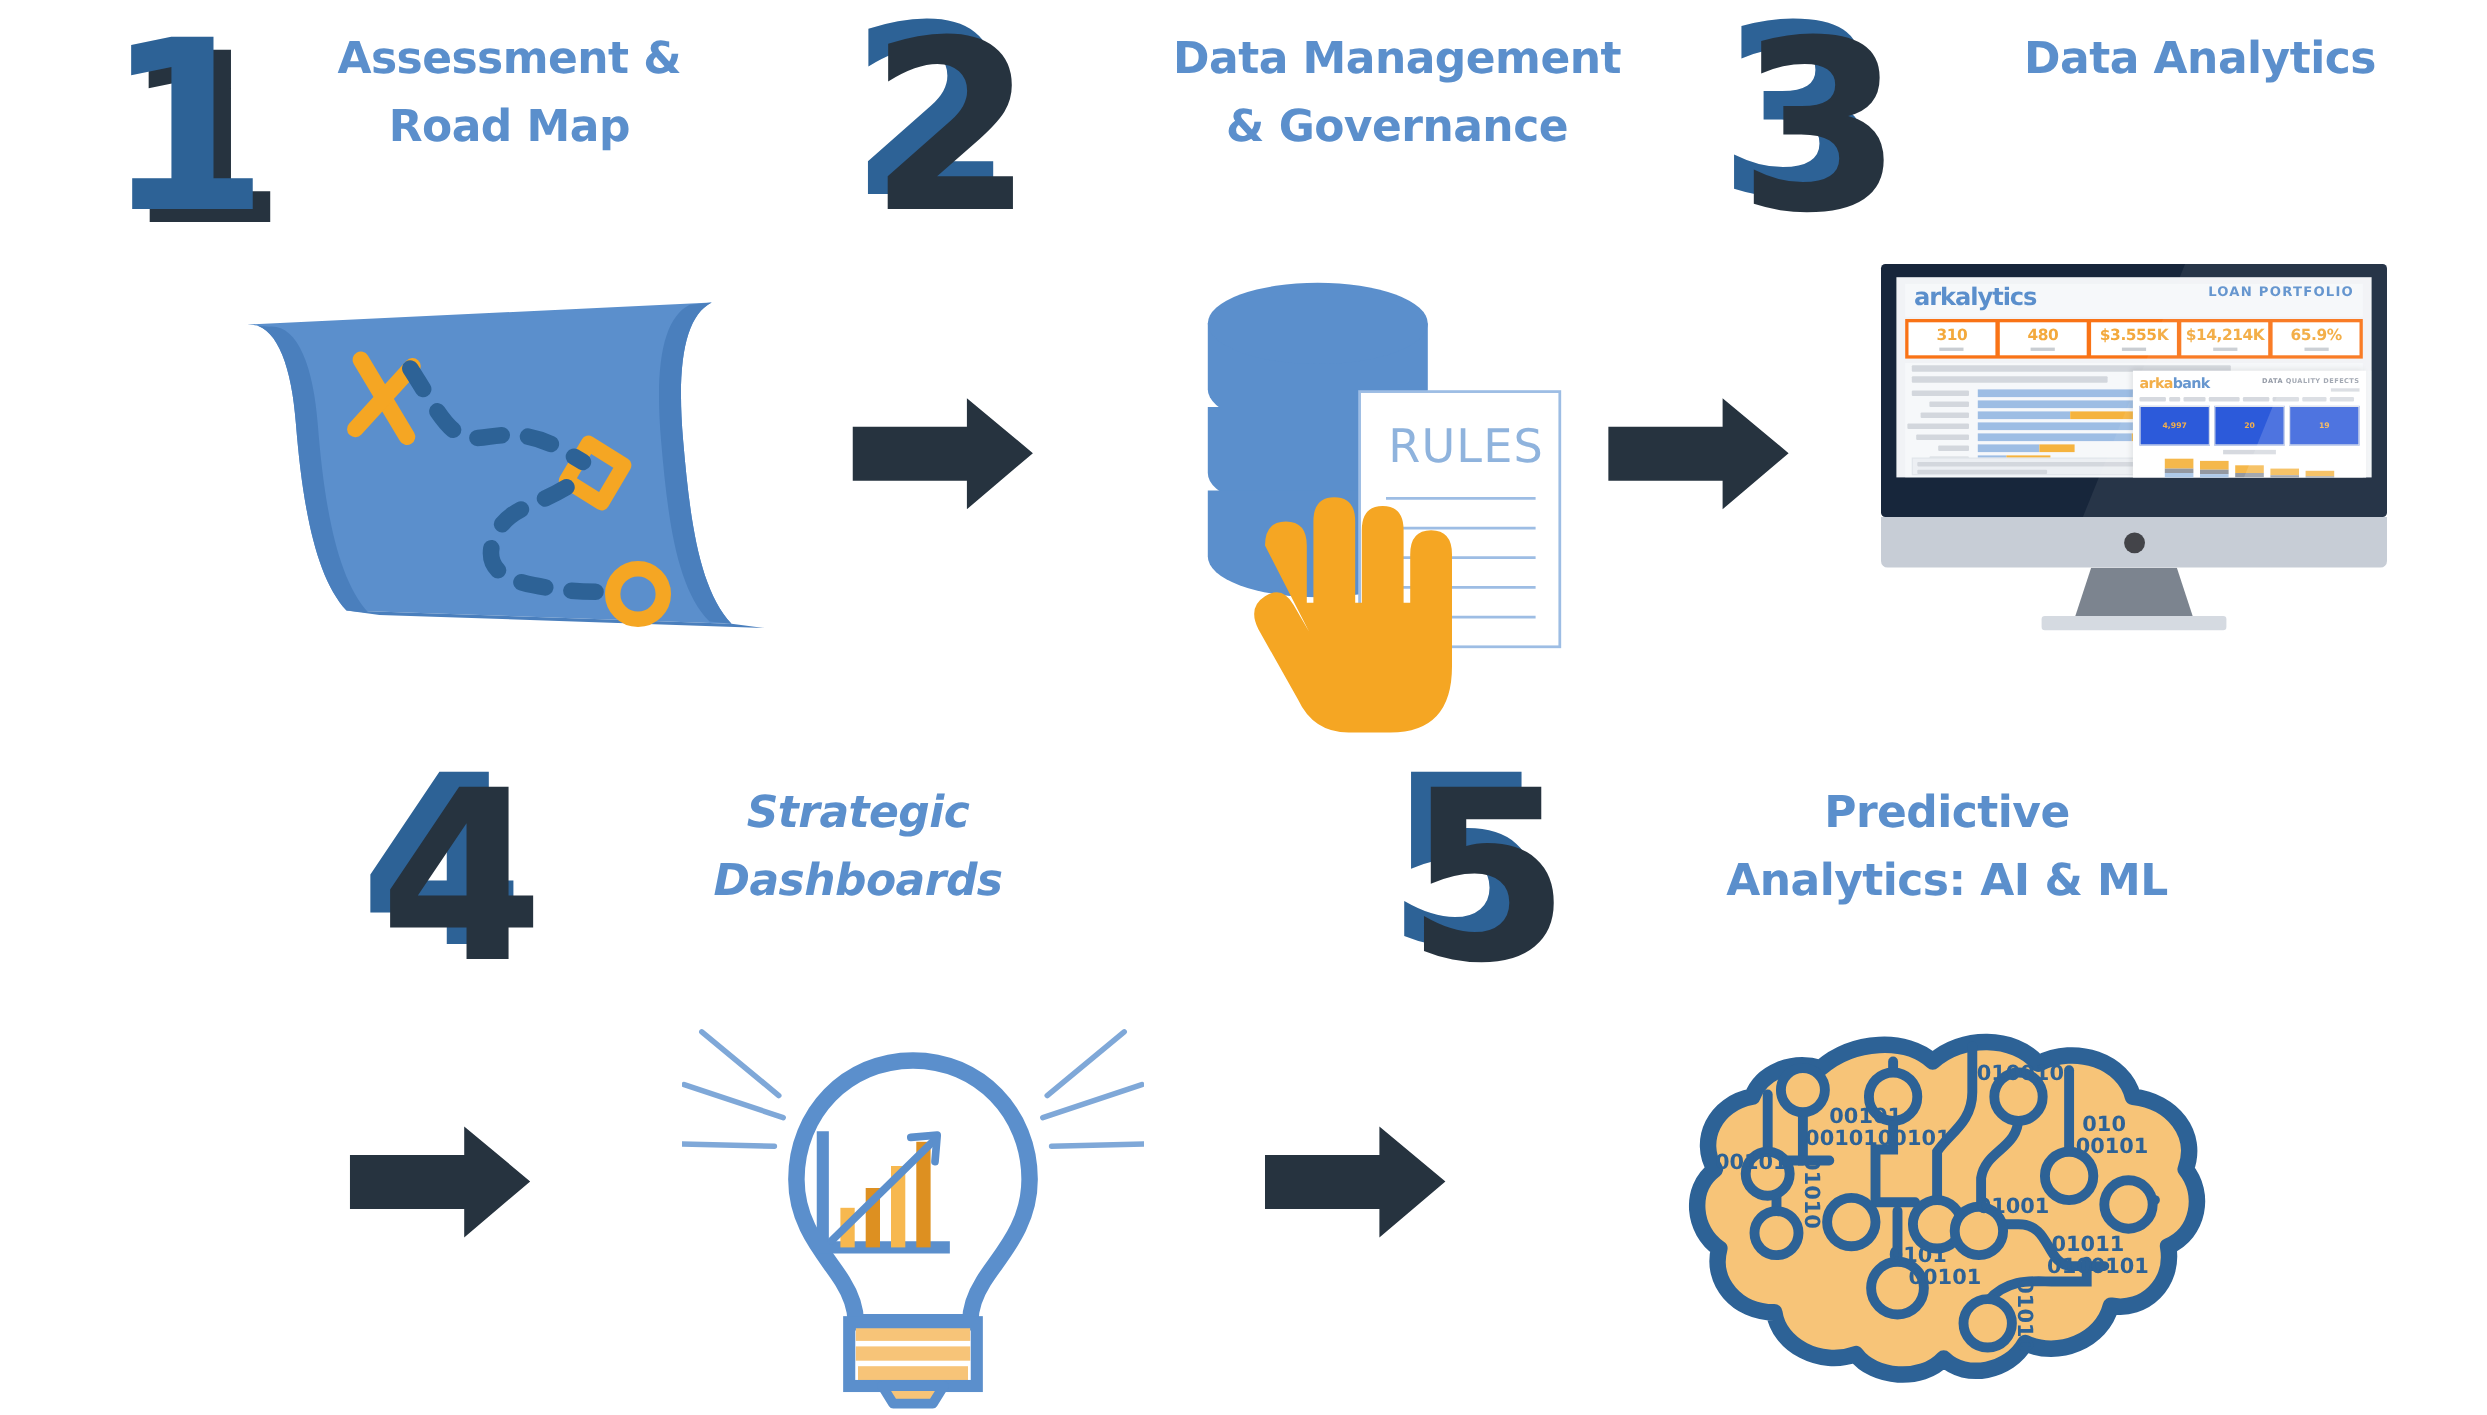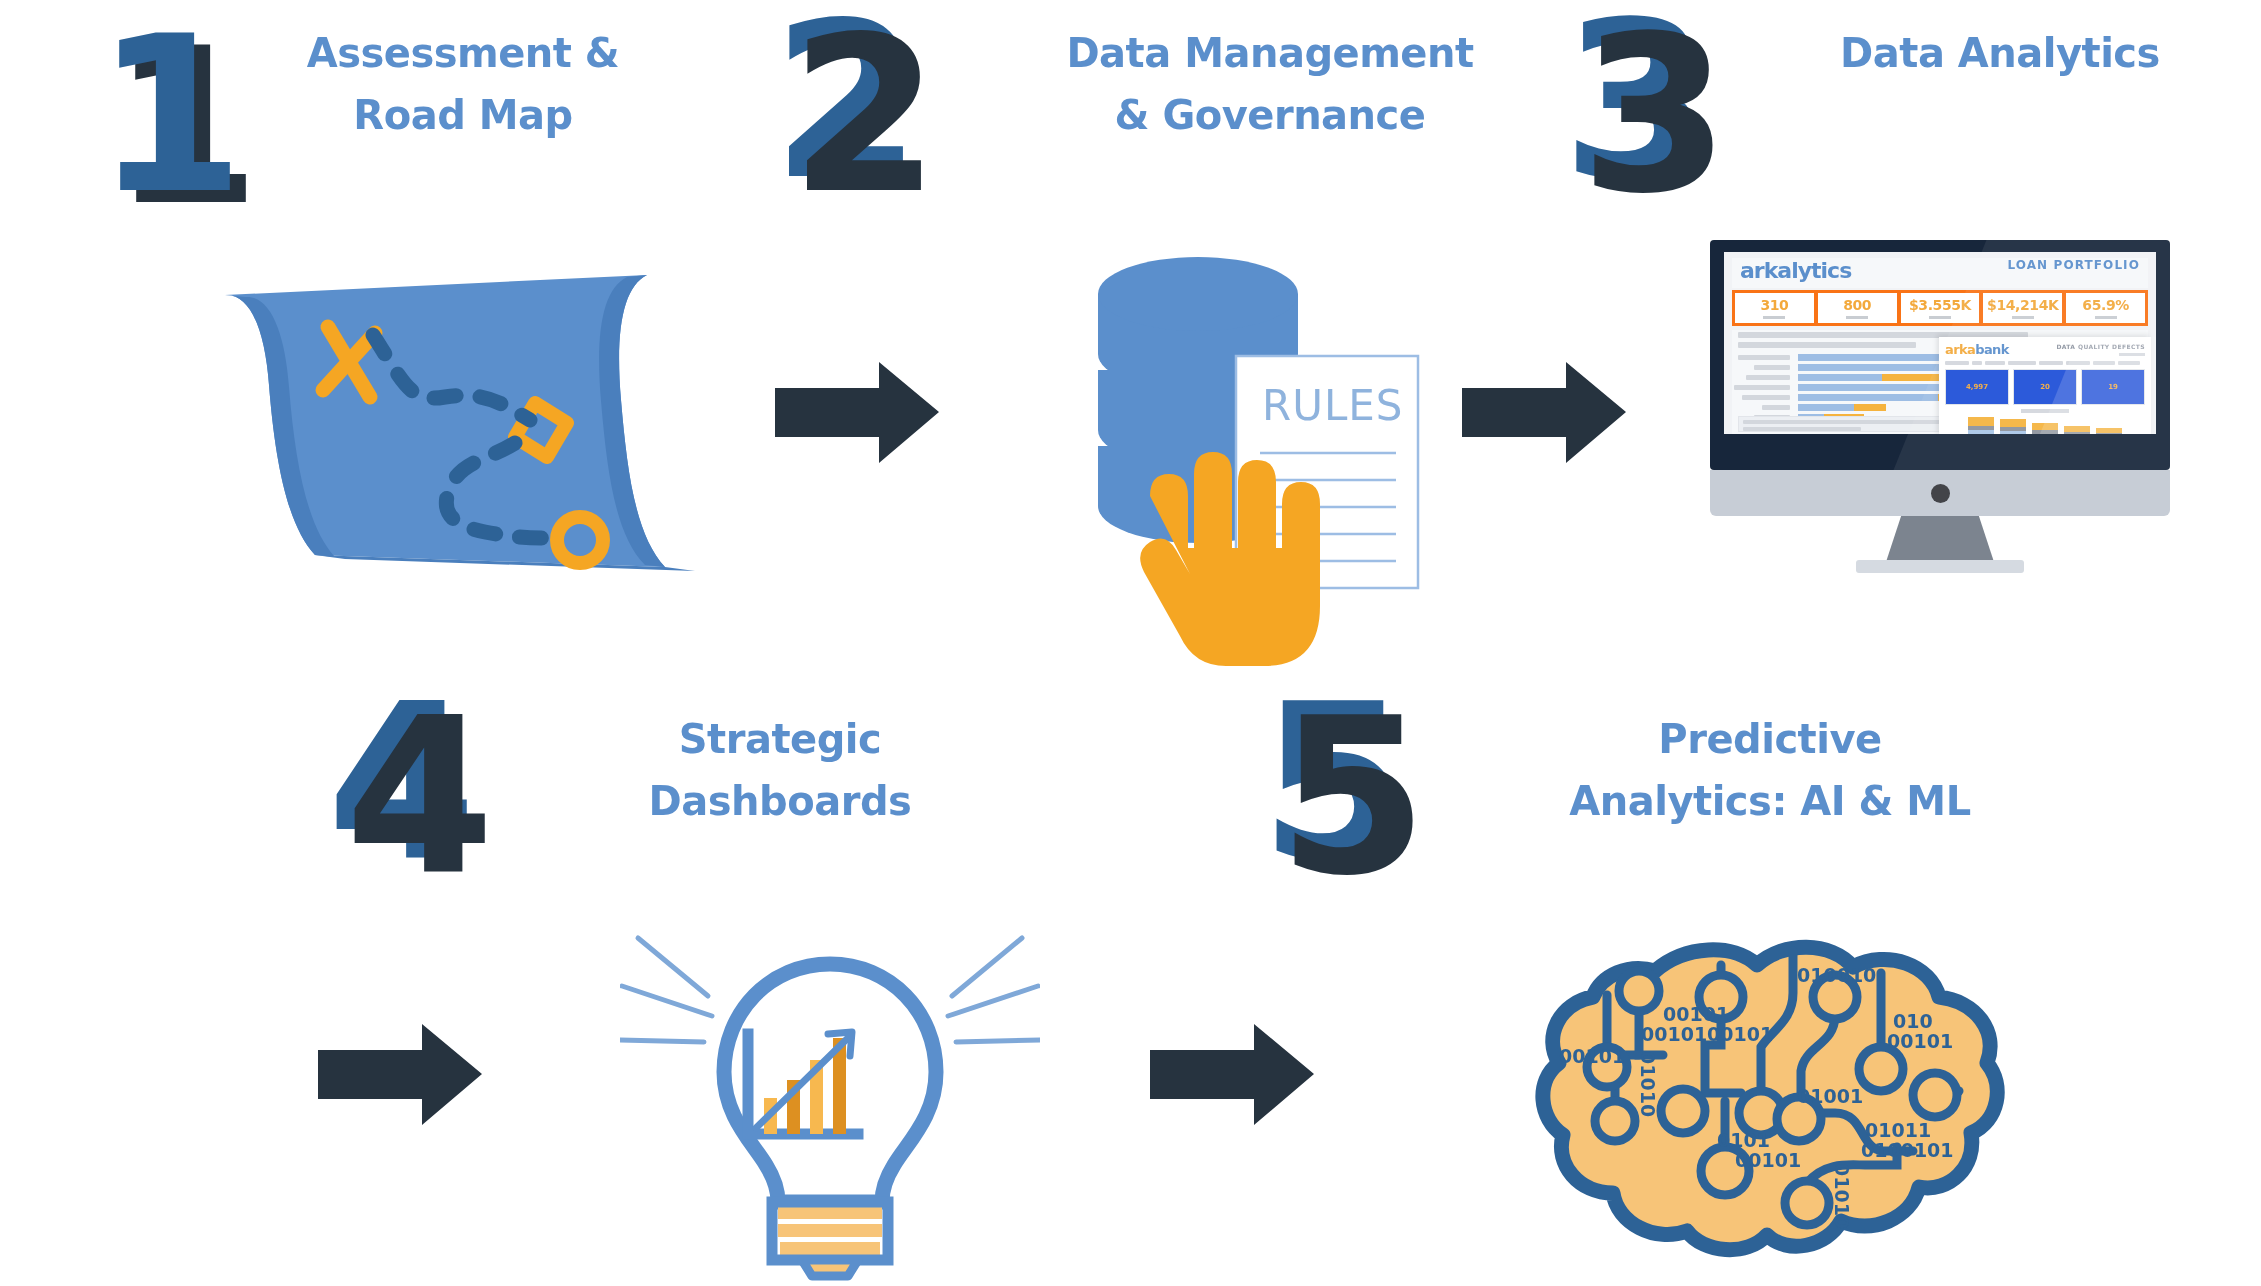--- a/index.html
+++ b/index.html
@@ -221,21 +221,21 @@
         <div class="db-logo">arkalytics</div>
         <div class="db-title">LOAN PORTFOLIO</div>
       </div>
 
       <div class="kpi-row">
         <div class="kpi">
           <div class="kpi-v">310</div>
           <div class="kpi-u"></div>
         </div>
         <div class="kpi">
-          <div class="kpi-v">800</div>
+          <div class="kpi-v">480</div>
           <div class="kpi-u"></div>
         </div>
         <div class="kpi">
           <div class="kpi-v">$3.555K</div>
           <div class="kpi-u"></div>
         </div>
         <div class="kpi">
           <div class="kpi-v">$14,214K</div>
           <div class="kpi-u"></div>
         </div>
@@ -367,21 +367,21 @@
     <div class="mon-chin"></div>
     <div class="mon-cam"></div>
     <div class="mon-neck"></div>
     <div class="mon-base"></div>
   </div>
 
   <div class="num shiftA" style="left:345px;top:690px;">
     <span class="back">4</span>
     <span class="front">4</span>
   </div>
-  <div class="heading" style="left:560px;top:708px;width:440px;">
+  <div class="heading" style="left:560px;top:708px;width:440px;font-style:italic;">
     <div>Strategic</div>
     <div>Dashboards</div>
   </div>
 
   <div class="arrow" style="left:318px;top:1022px;">
     <svg width="165" height="105" viewBox="0 0 165 105">
       <path d="M0 28 L104 28 L104 2 L164 52 L104 103 L104 77 L0 77 Z" fill="#26333f"></path>
     </svg>
   </div>
 

